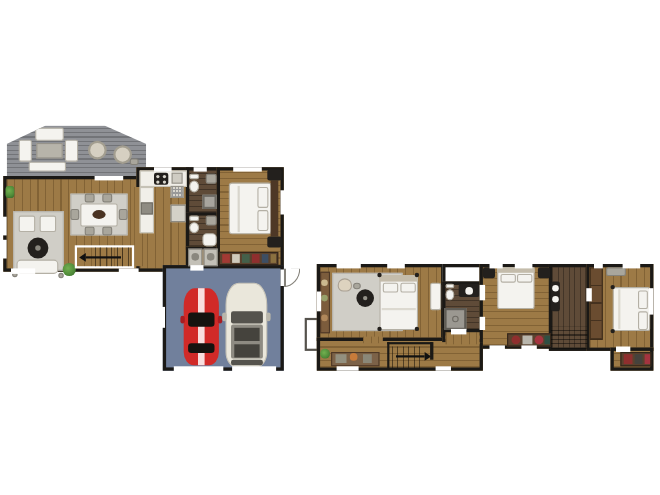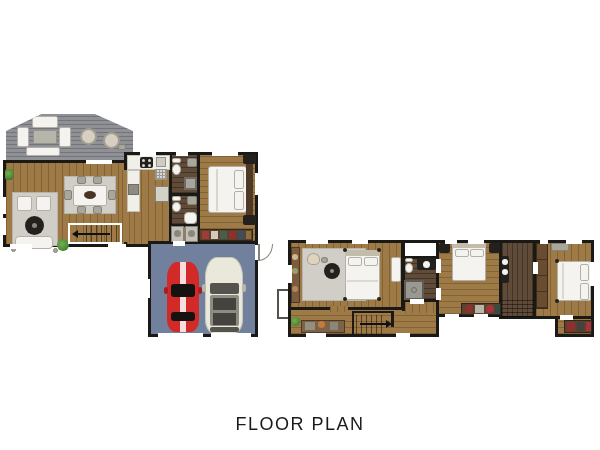--- a/index.html
+++ b/index.html
@@ -251,14 +251,13 @@
   <div class="abs win" style="left:410px;top:299px;width:14px;height:5px"></div>
   <div class="abs win" style="left:436px;top:259px;width:5px;height:14px"></div>
   <div class="abs win" style="left:436px;top:288px;width:5px;height:12px"></div>
   <div class="abs win" style="left:533px;top:262px;width:5px;height:12px"></div>
   <div class="abs win" style="left:445px;top:314px;width:14px;height:4px"></div>
   <div class="abs win" style="left:474px;top:314px;width:14px;height:4px"></div>
   <div class="abs win" style="left:560px;top:315px;width:13px;height:5px"></div>
   <div class="abs win" style="left:306px;top:333px;width:20px;height:4px"></div>
   <div class="abs win" style="left:396px;top:333px;width:14px;height:4px"></div>
 
-  <div class="title">FLOOR PLAN</div>
 </div>
 
 </body></html>

